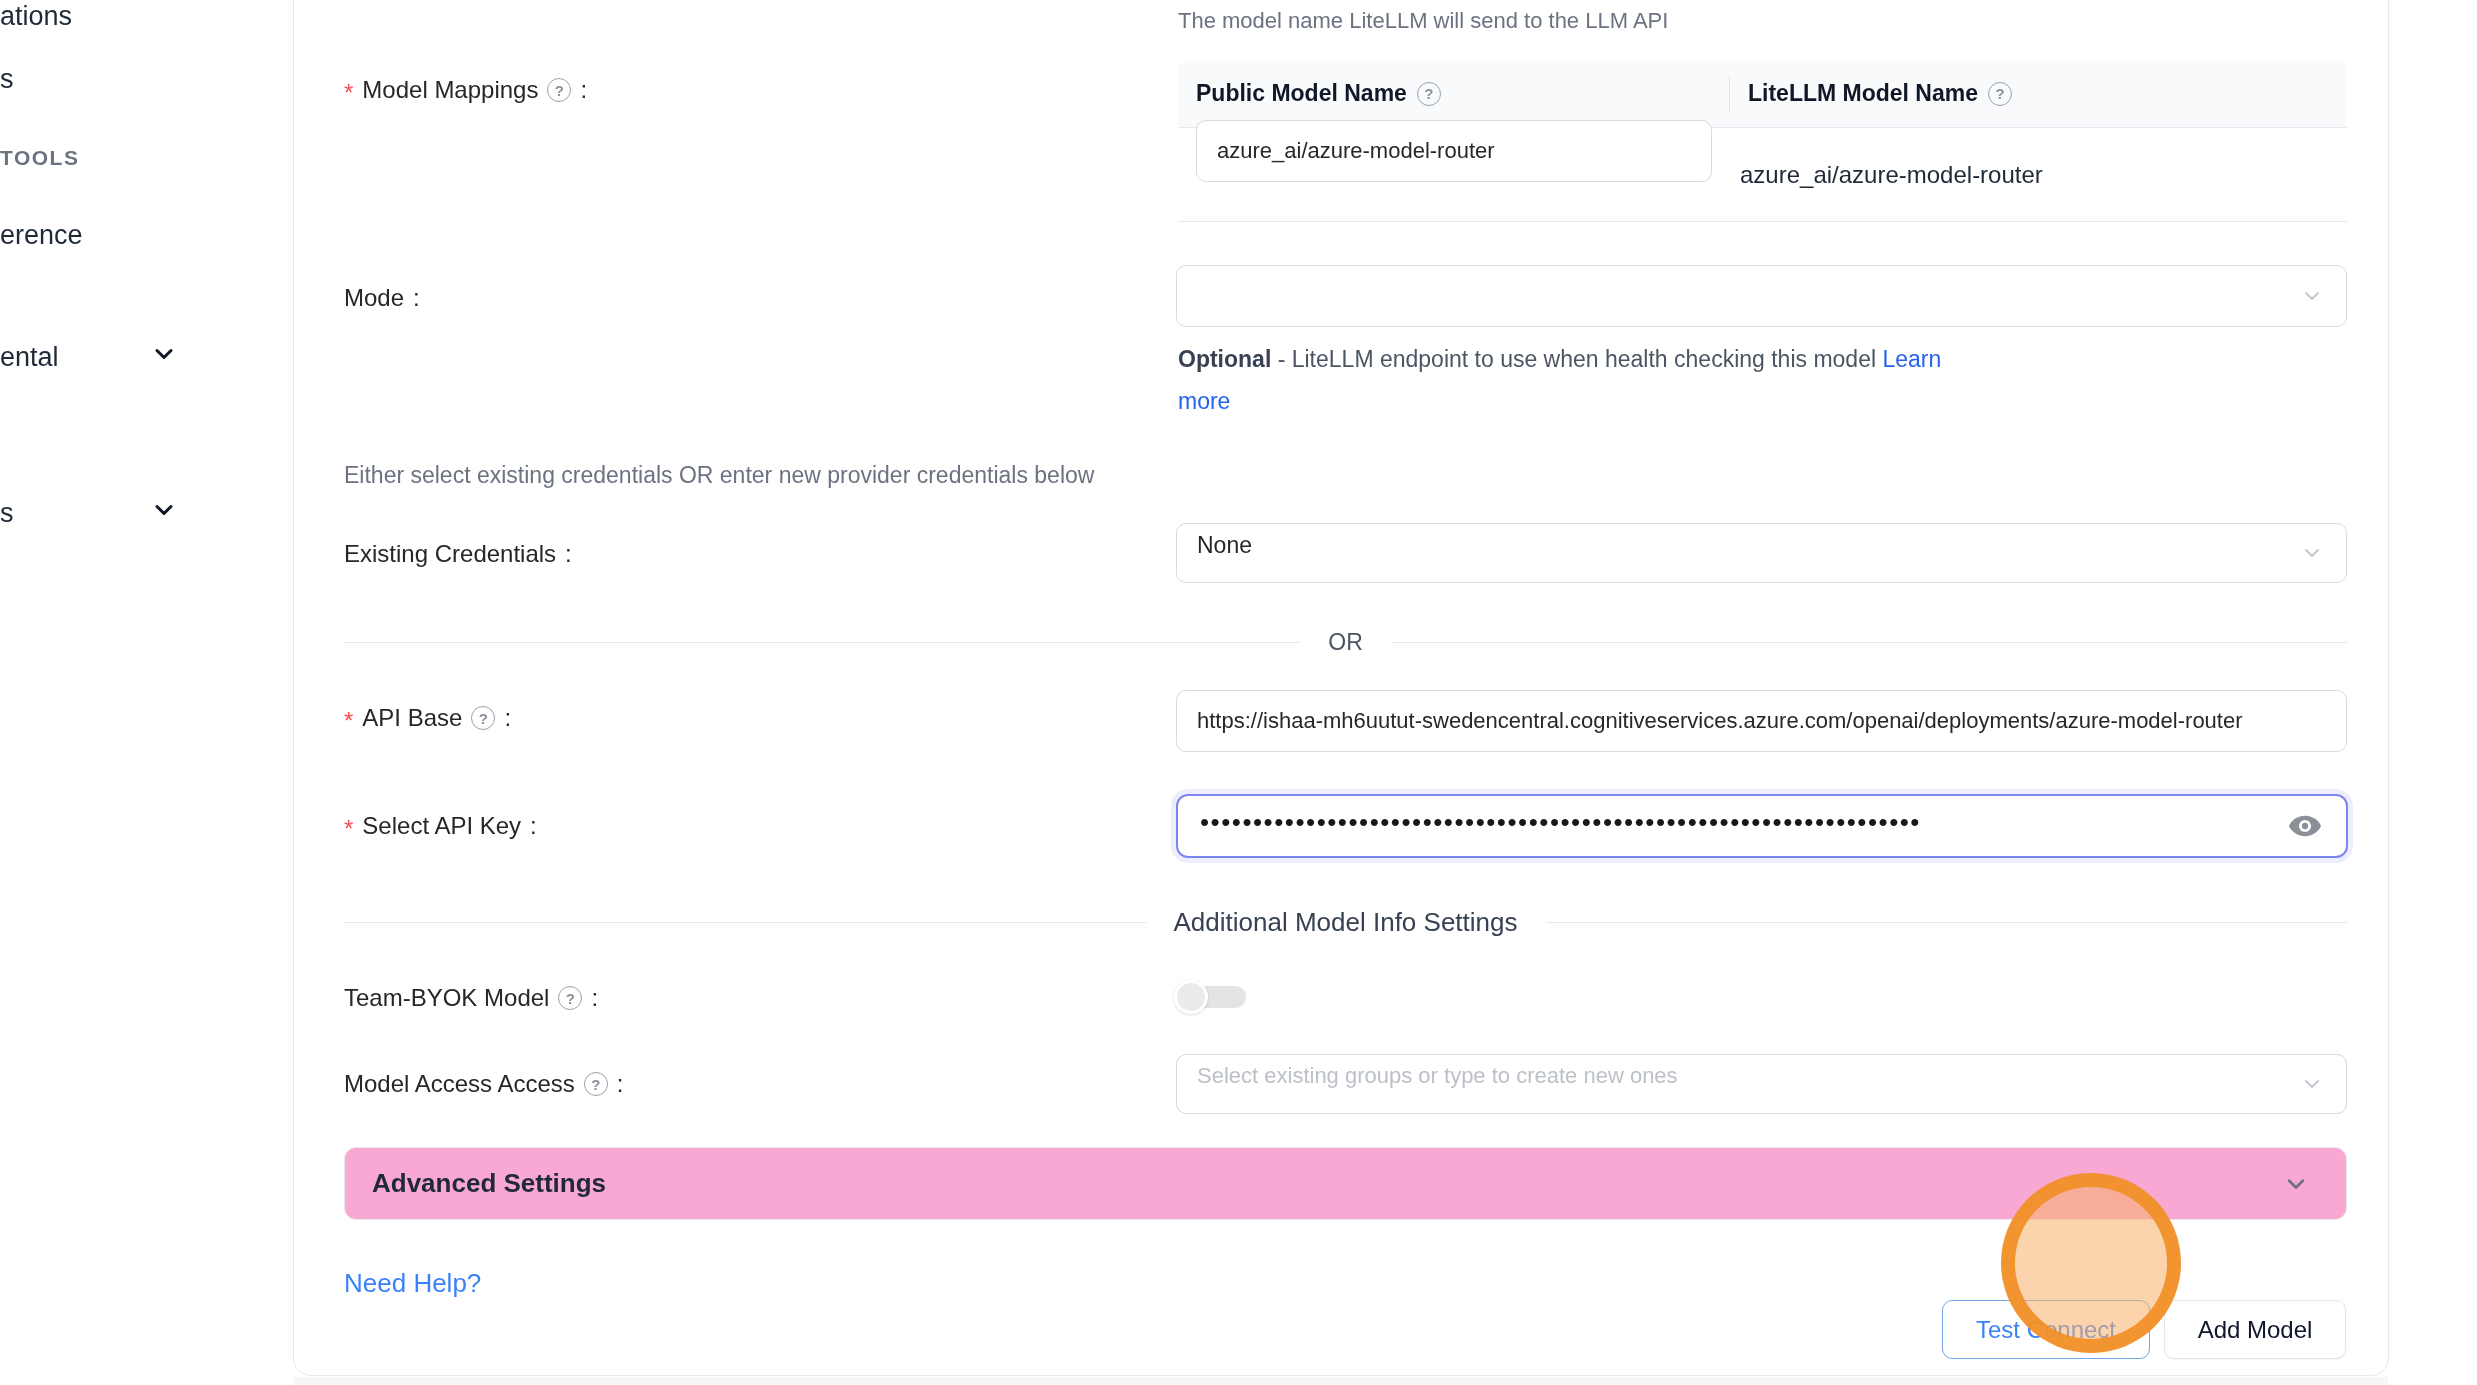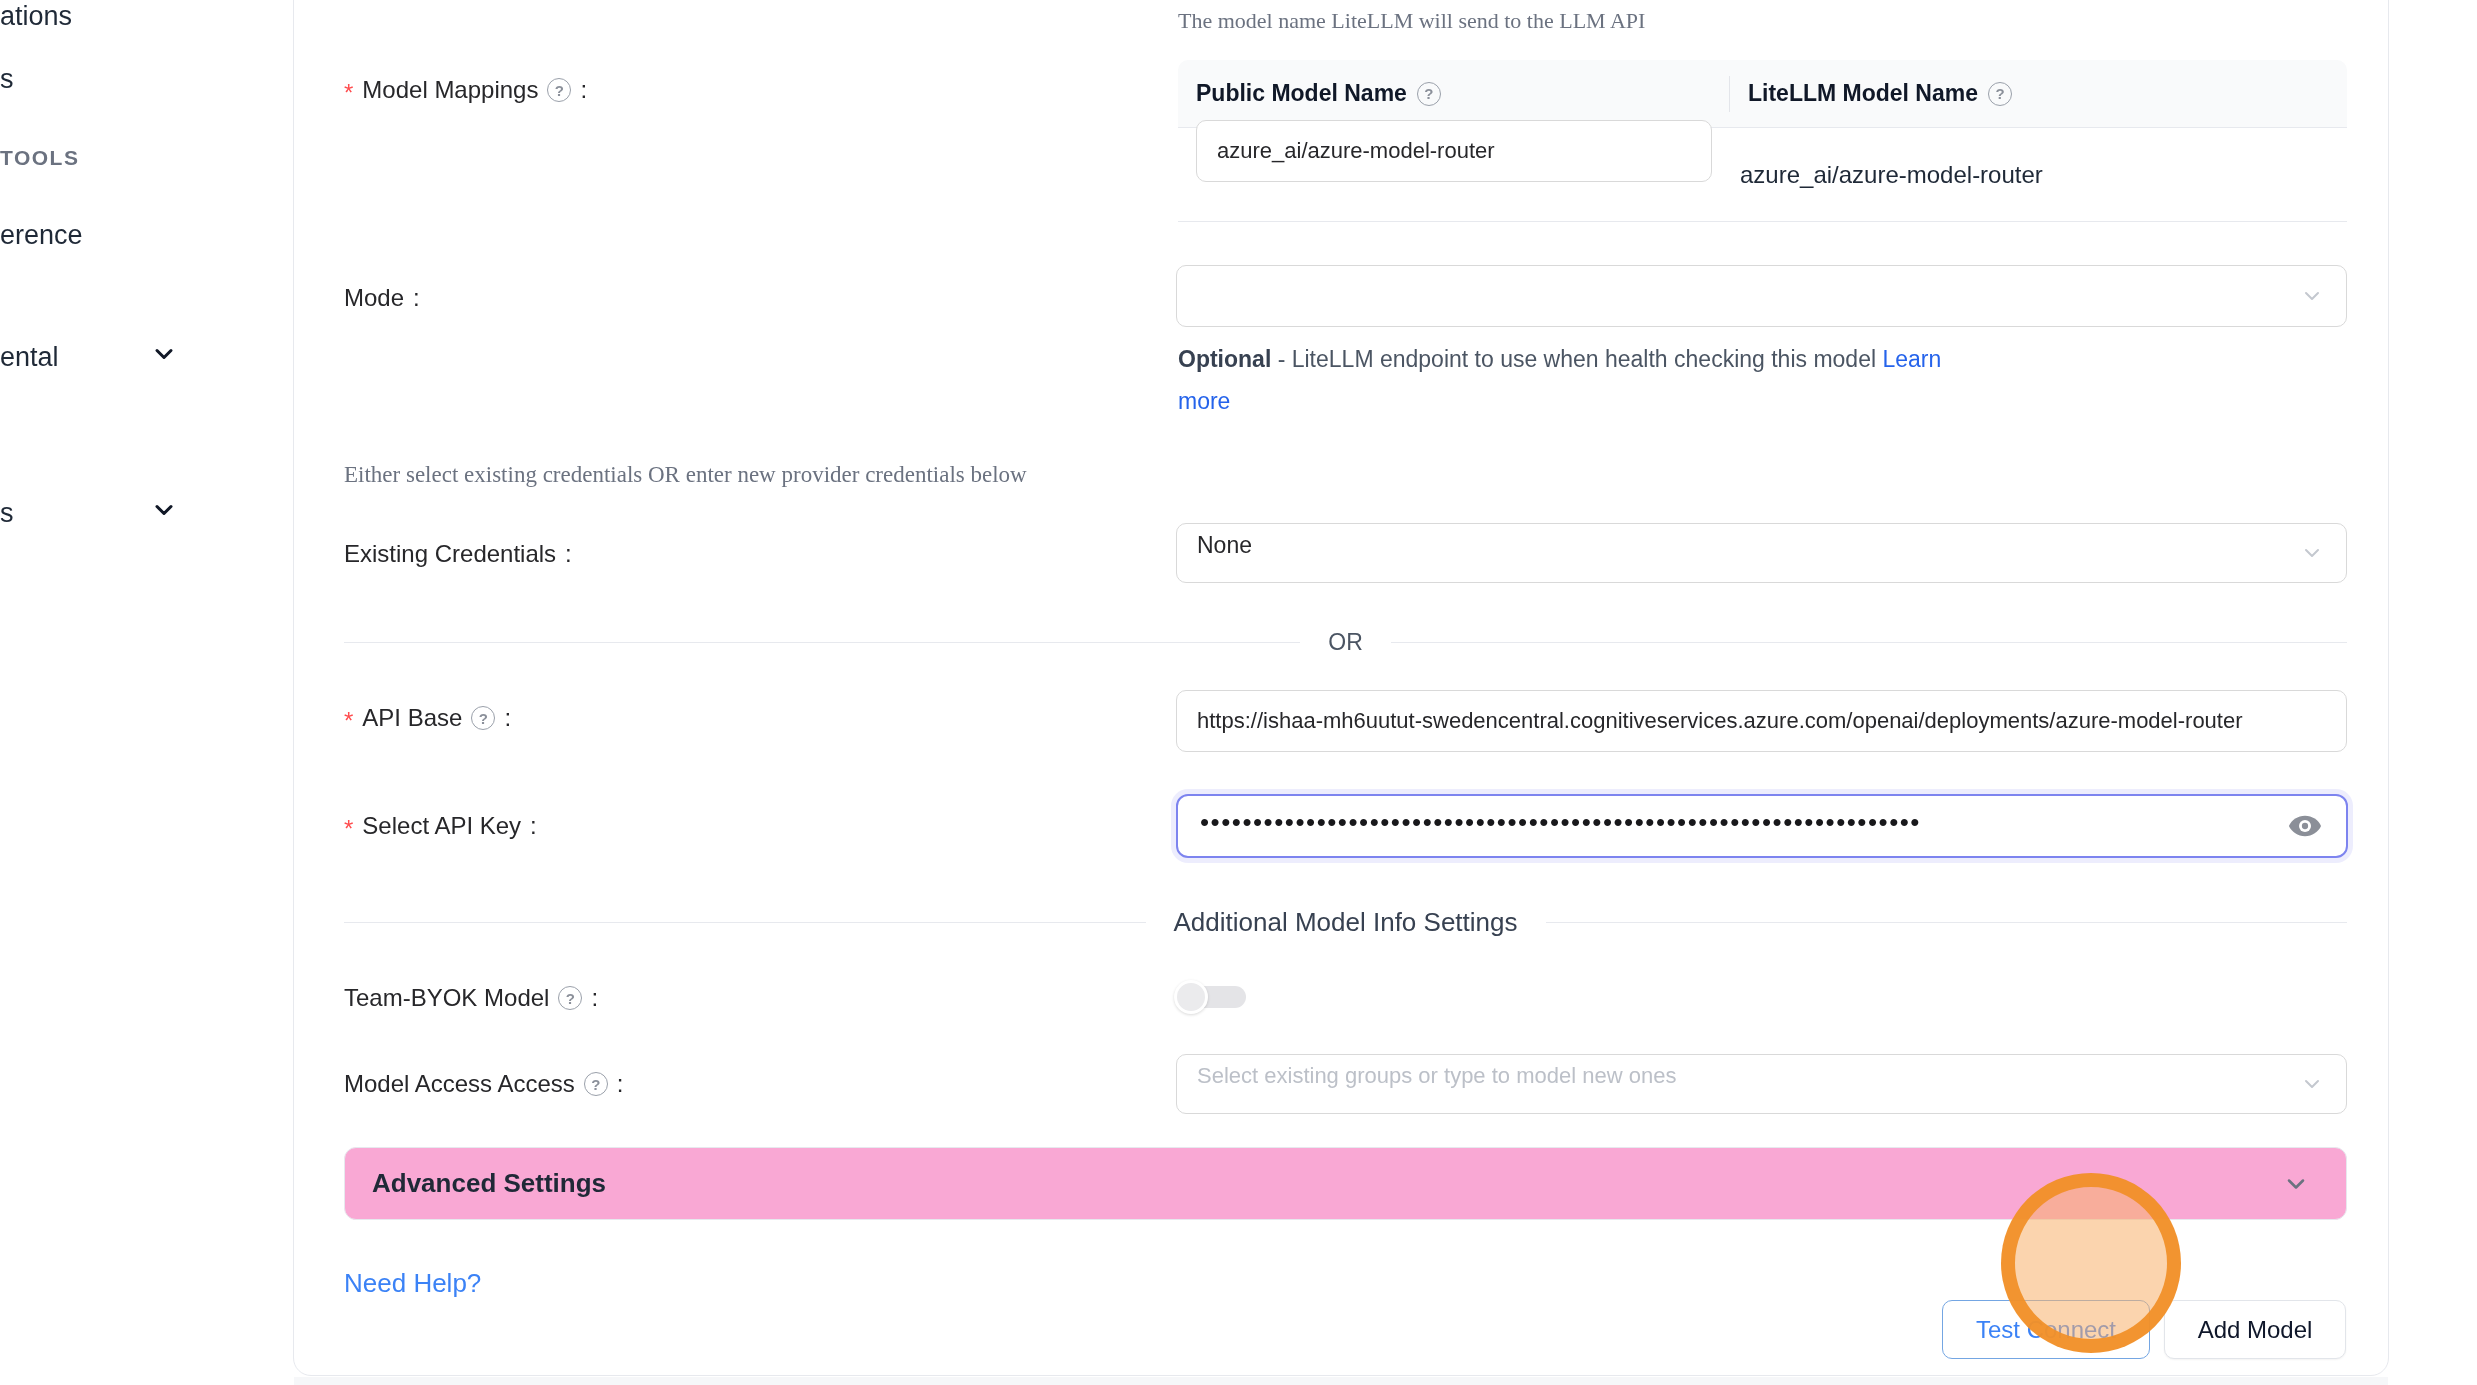--- a/index.html
+++ b/index.html
@@ -19,21 +19,21 @@
   .side-chev { position:absolute; width:28px; height:28px; color:#111827; }
 
   
   .card {
     position:absolute; left:293px; top:-24px; width:2096px; height:1400px;
     background:#ffffff; border:1px solid #e7e9ee; border-radius:18px;
   }
   .below-card { position:absolute; left:294px; top:1377px; width:2094px; height:8px; background:#f6f7f9; }
 
   
-  .hint { position:absolute; font-size:22px; color:#6b7280;font-family:Liberation Serif, serif; }
+  .hint { position:absolute; font-size:22px; color:#6b7280; }
   .row-label { position:absolute; display:flex; align-items:center; gap:9px; font-size:24px; color:#27272a; height:32px; }
   .req { color:#ff4d4f; font-size:24px; transform:translateY(3px); }
   .qicon {
     display:inline-flex; align-items:center; justify-content:center;
     width:24px; height:24px; border:1.6px solid #9aa0aa; border-radius:50%;
     font-size:15px; font-weight:700; color:#8b909a; line-height:1;
   }
   .colon { color:#27272a; }
   .select {
     position:absolute; background:#fff; border:1px solid #d9d9d9; border-radius:10px;
@@ -225,21 +225,21 @@
 </div>
 <div class="toggle-track"></div>
 <div class="toggle-knob"></div>
 
 <div class="row-label" style="left:344px;top:1068px">
   <span>Model Access Access</span>
   <span class="qicon">?</span>
   <span class="colon">:</span>
 </div>
 <div class="select" style="left:1176px;top:1054px;width:1171px;height:60px;font-size:22px">
-  <span class="placeholder">Select existing groups or type to model new ones</span>
+  <span class="placeholder">Select existing groups or type to create new ones</span>
   <svg class="chev" width="24" height="24" viewBox="0 0 24 24" fill="none">
       <polyline points="6,9 12,15 18,9" stroke="currentColor" stroke-width="2" stroke-linecap="round" stroke-linejoin="round"></polyline>
     </svg>
 </div>
 
 <div class="adv-panel">
   <span class="title">Advanced Settings</span>
   <svg class="chev" width="28" height="28" viewBox="0 0 24 24" fill="none">
       <polyline points="6,9 12,15 18,9" stroke="currentColor" stroke-width="2.2" stroke-linecap="round" stroke-linejoin="round"></polyline>
     </svg>

